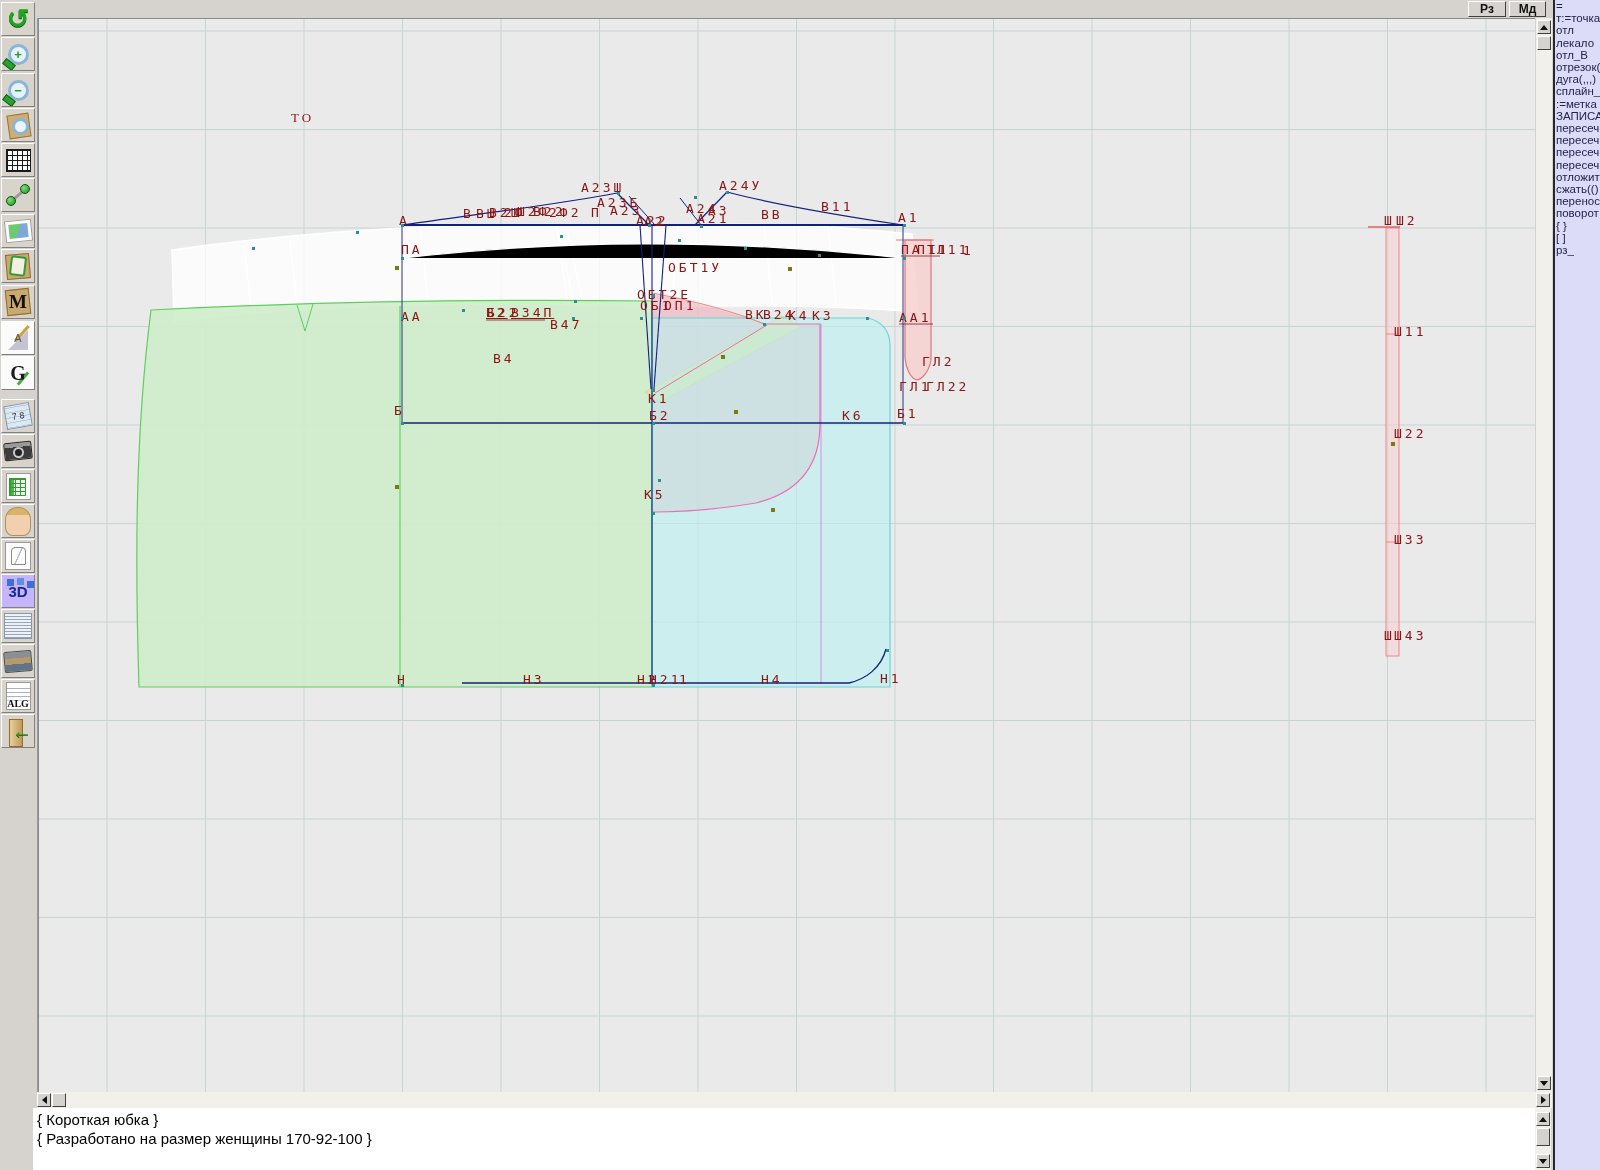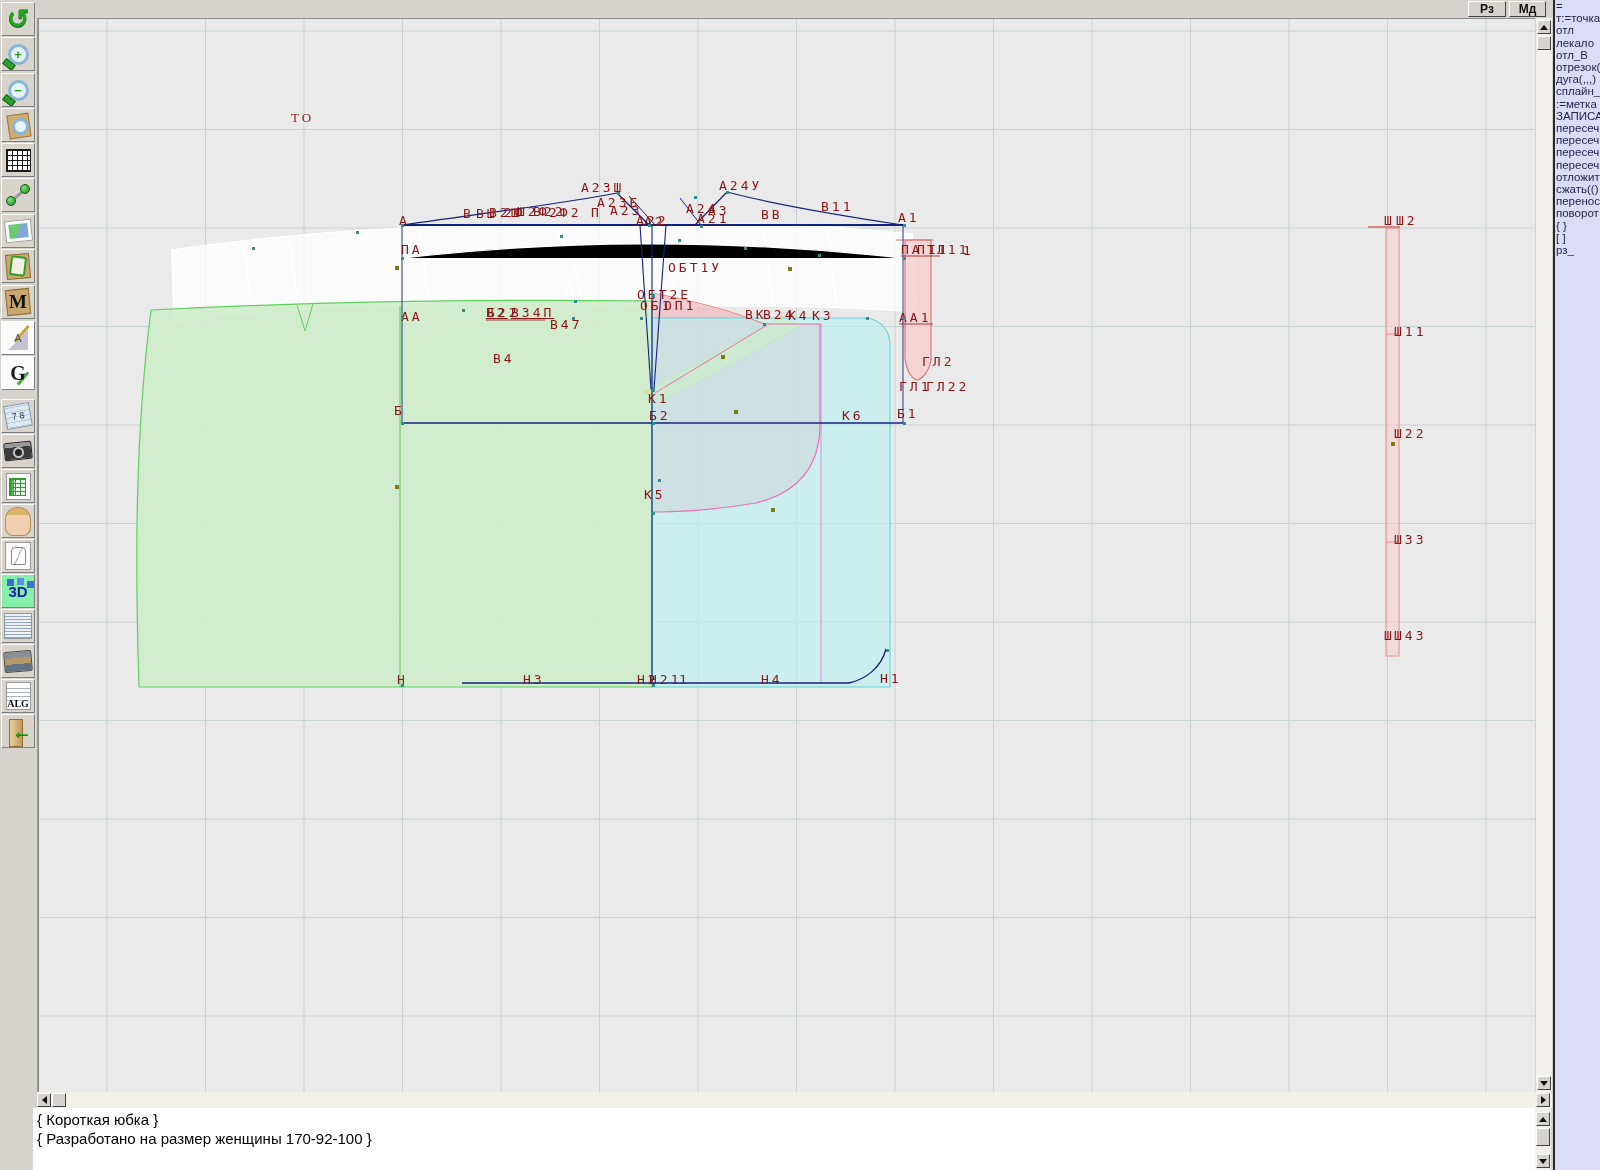--- a/index.html
+++ b/index.html
@@ -74,21 +74,21 @@
                  linear-gradient(90deg,#49b849 4px,#f2fbf2 4px);
       border:1px solid #2f9e2f;}
   .ic-14::before{content:"";position:absolute;width:24px;height:27px;
       background:linear-gradient(#d9b36a 26%,#f2cfae 27%);
       border:1px solid #b0905a;border-radius:45% 45% 30% 30%;}
   .ic-15::before{content:"";position:absolute;width:24px;height:26px;background:#fcfcfc;
       border:1px solid #999;}
   .ic-15::after{content:"";position:absolute;width:13px;height:16px;border:1px solid #8a8a8a;
       border-radius:4px 4px 1px 1px;background:
       linear-gradient(115deg,transparent 46%,#bbb 47% 53%,transparent 54%);}
-  .ic-16{background:#86efac;align-items:center;}
+  .ic-16{background:#c4b5fd;align-items:center;}
   .ic-16 .glyph{font-weight:bold;font-size:15px;color:#16259e;z-index:2;}
   .ic-16::before{content:"";position:absolute;width:7px;height:7px;background:#3d6fd8;
       left:5px;top:4px;box-shadow:10px -1px 0 #5f8fe8,20px 2px 0 #3d6fd8;}
   .ic-17::before{content:"";position:absolute;width:26px;height:24px;
       background:repeating-linear-gradient(0deg,#94a6ba 0 1px,transparent 1px 3px),#eef2f6;
       border:1px solid #8898aa;}
   .ic-18::before{content:"";position:absolute;width:26px;height:19px;border-radius:2px;
       background:linear-gradient(180deg,#8a8f96 0 6px,#b89a6a 6px 12px,#647487 12px);
       border:1px solid #4a4a4a;transform:rotate(-5deg);}
   .ic-19::before{content:"";position:absolute;width:23px;height:26px;background:

